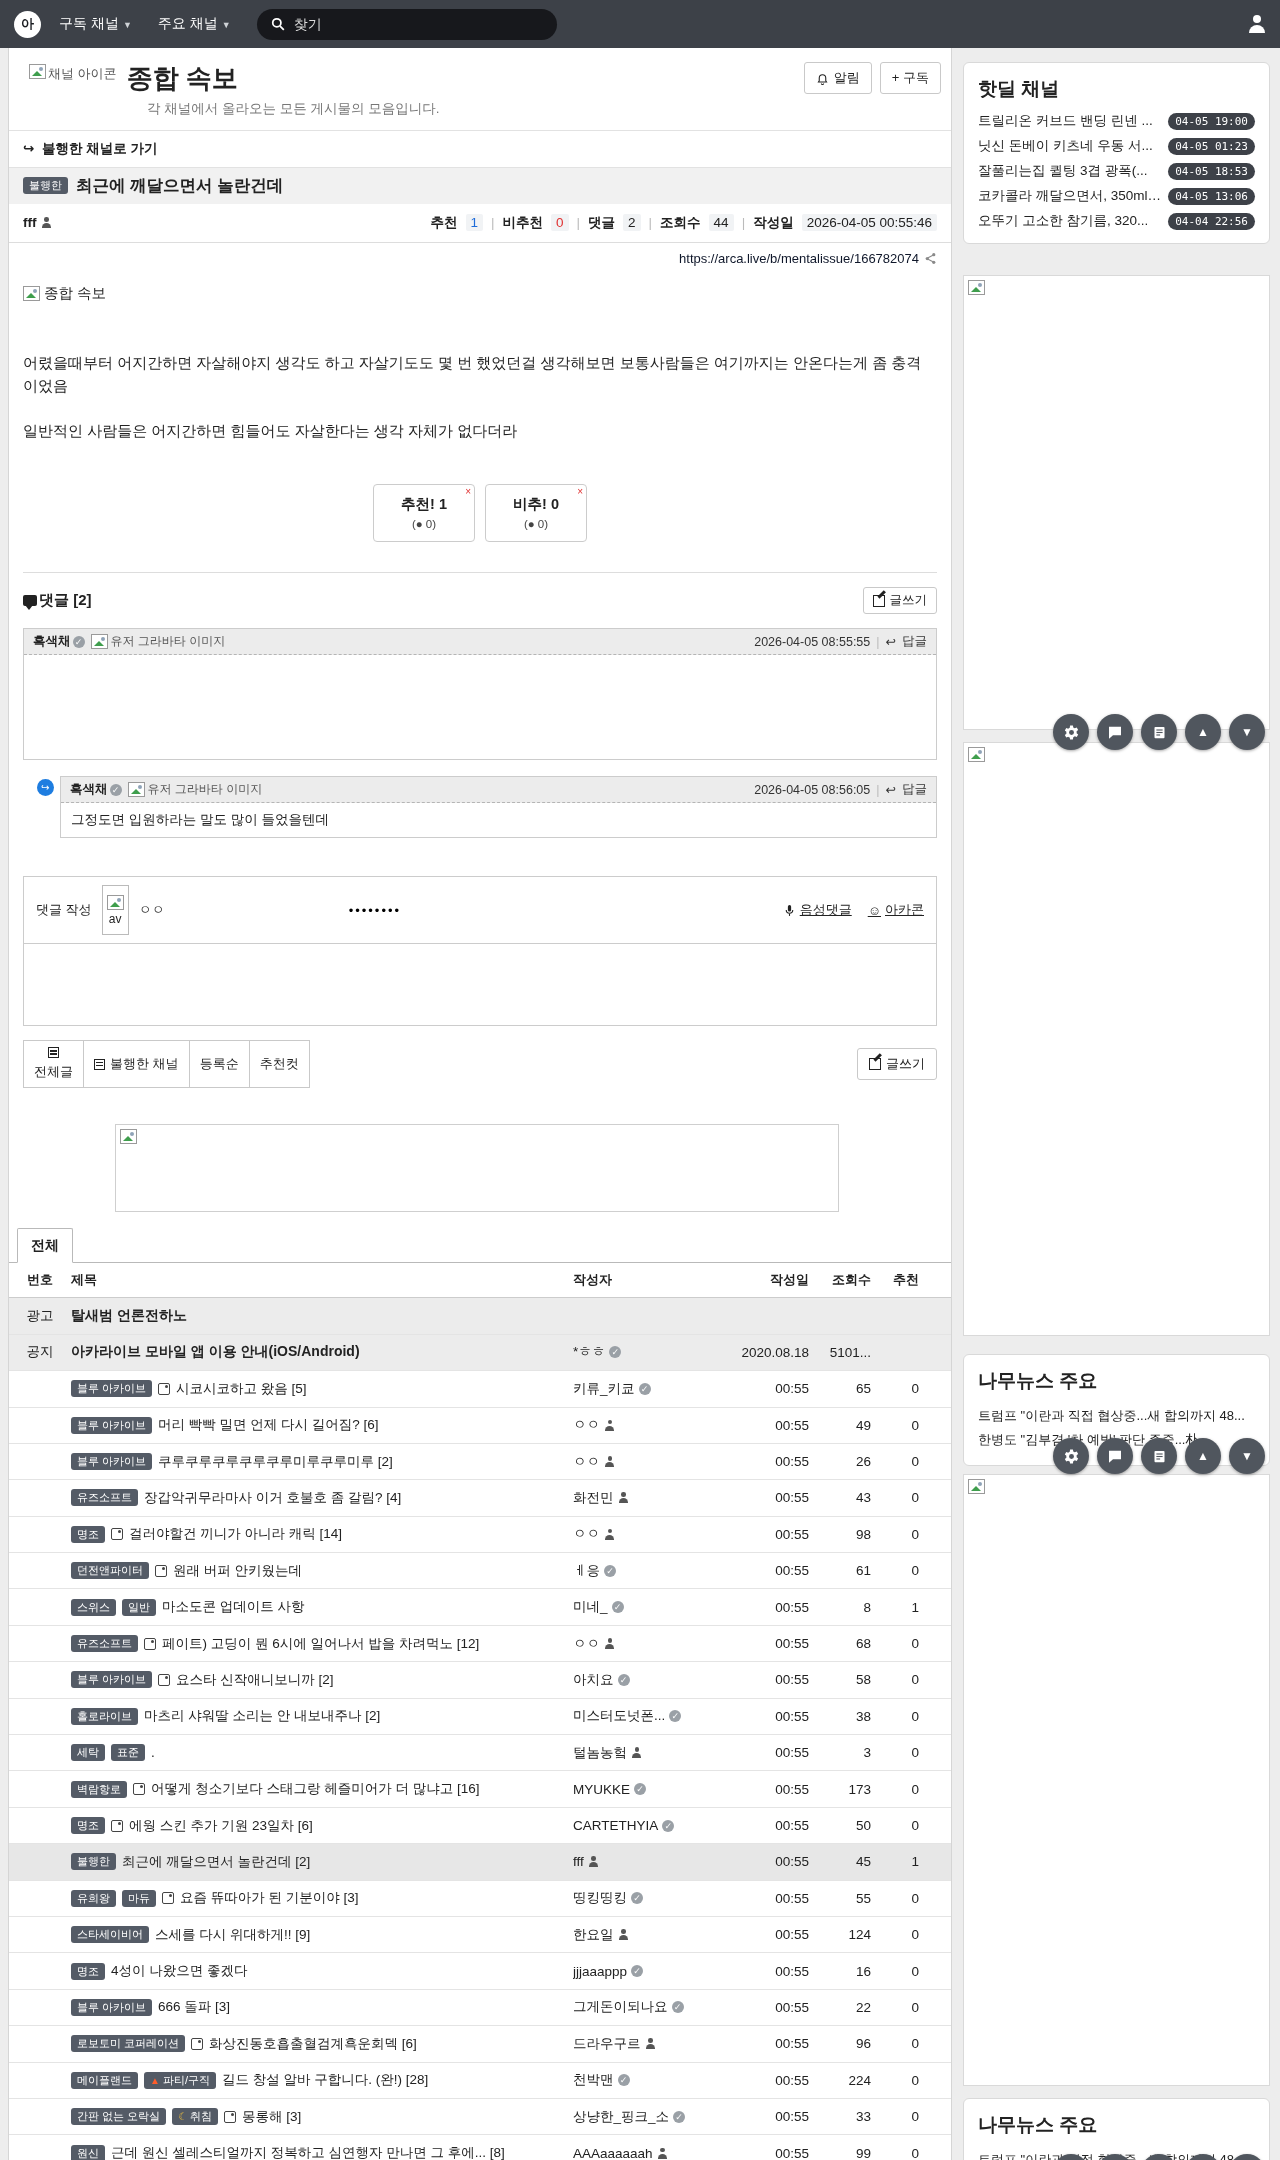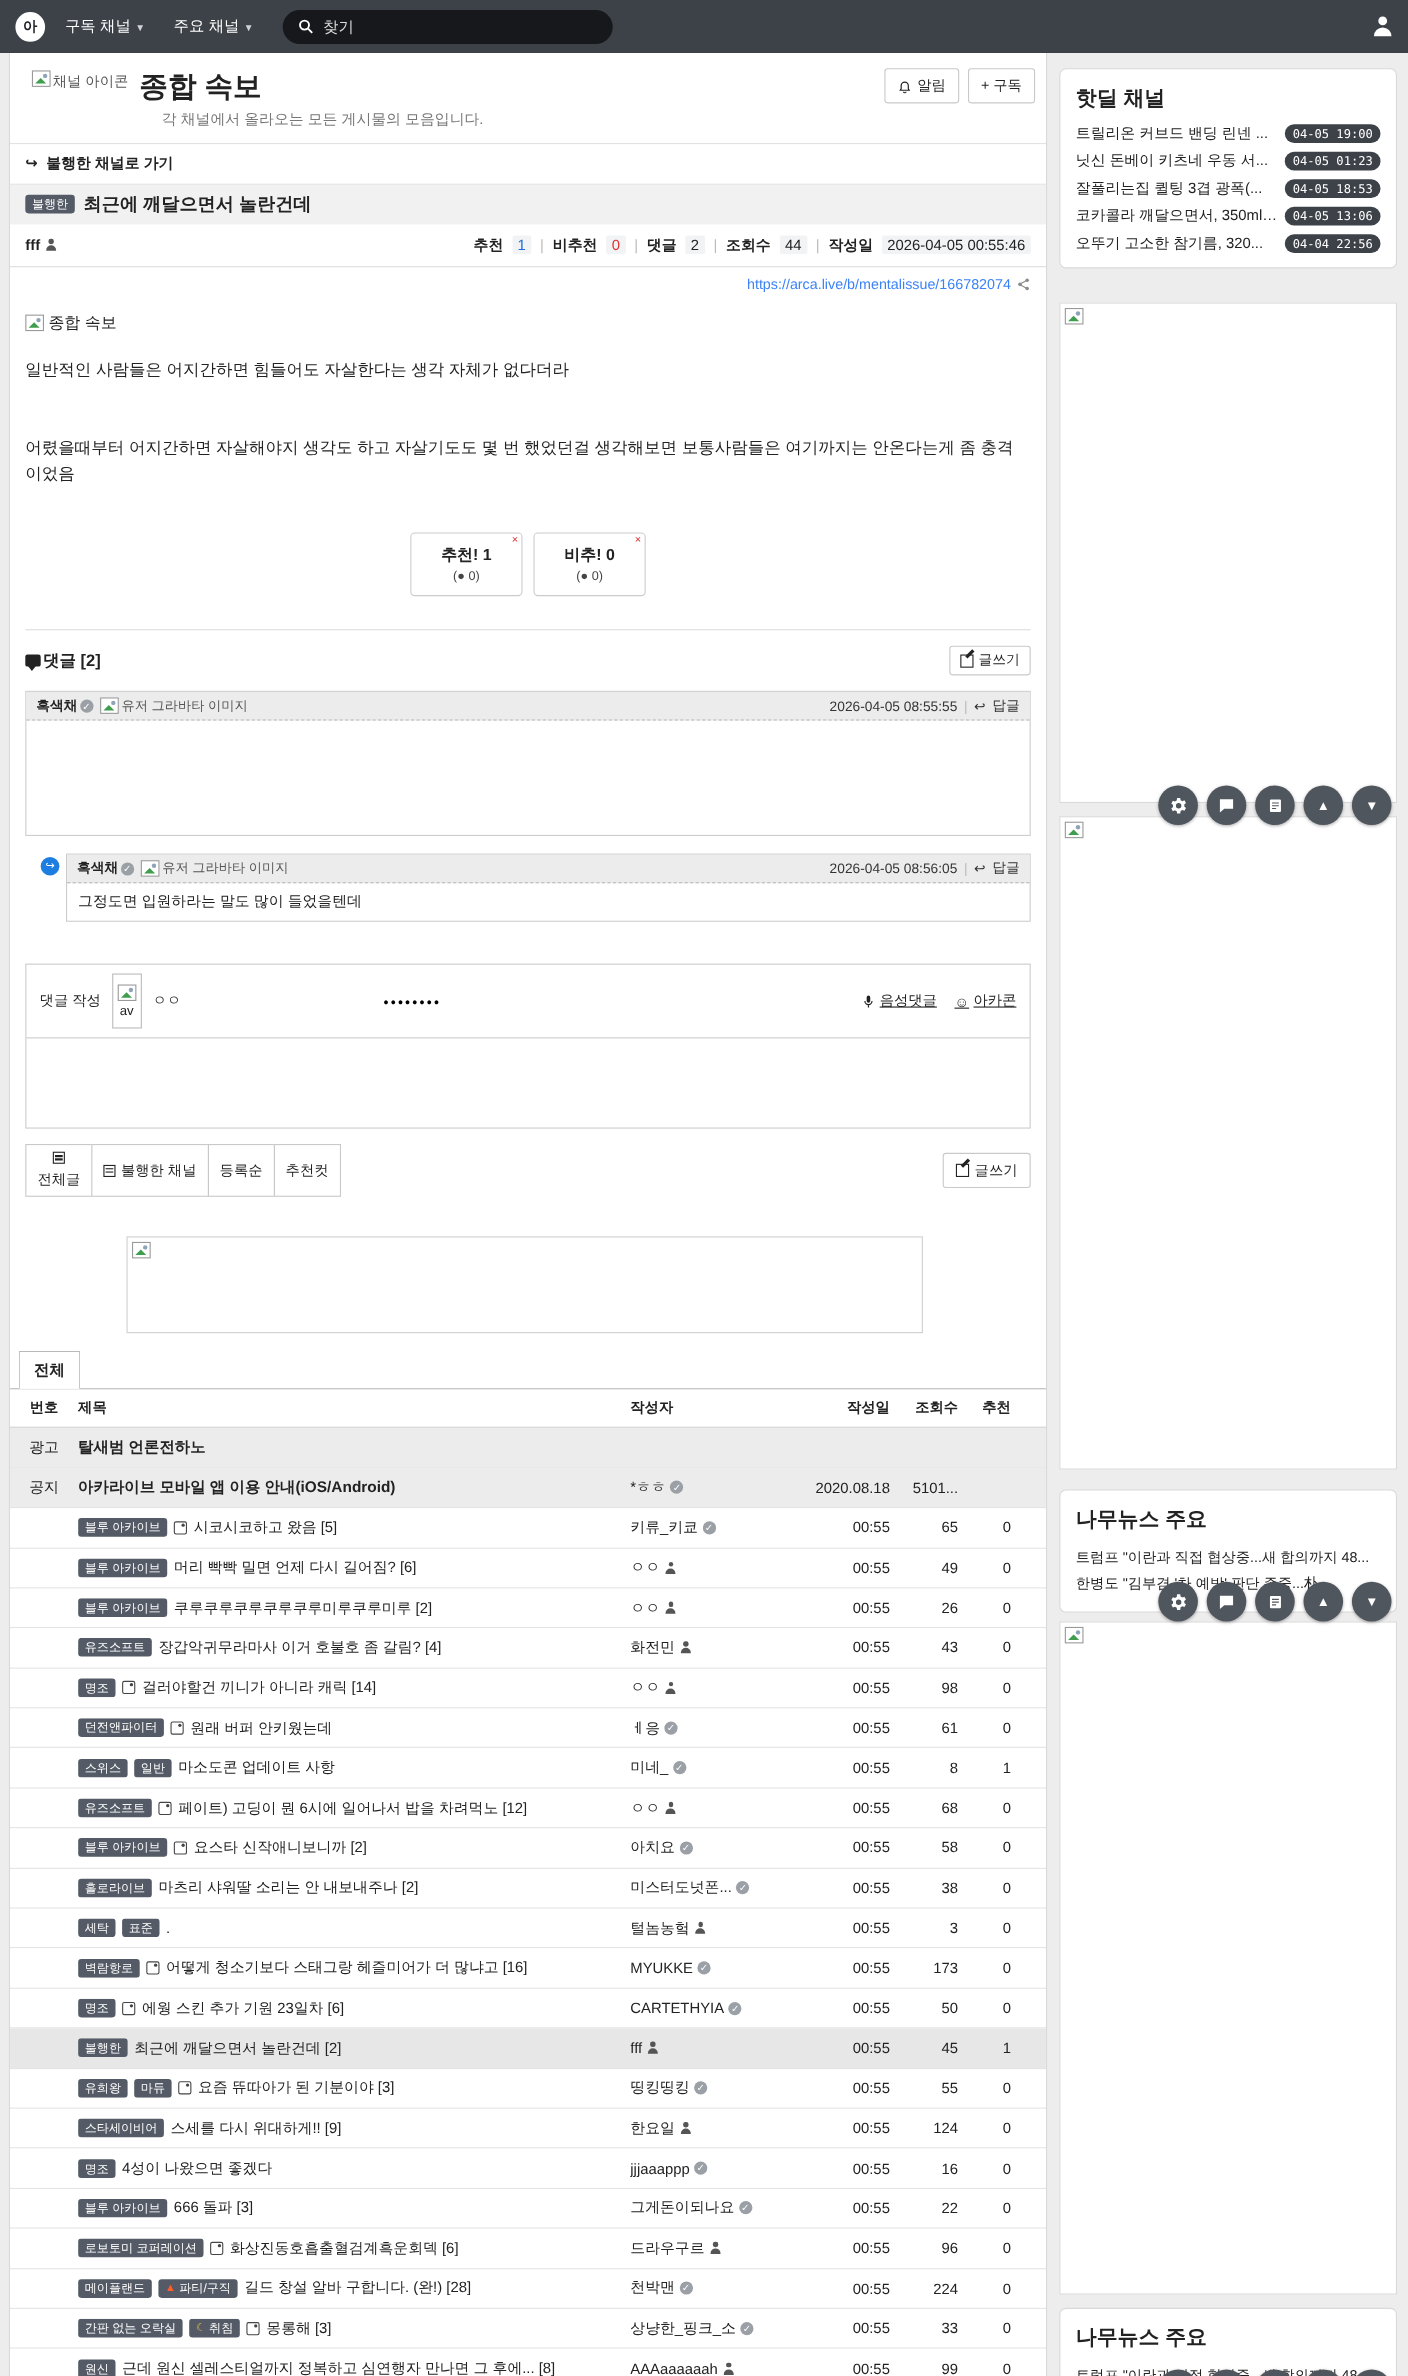--- a/index.html
+++ b/index.html
@@ -49,21 +49,21 @@
   .author-chip { display:flex; align-items:center; gap:4px; font-weight:bold; }
   .p-ico { display:inline-block; width:11px; height:11px; position:relative; }
   .p-ico::before { content:""; position:absolute; top:0; left:3.5px; width:4.5px; height:4.5px; border-radius:50%; background:#555; }
   .p-ico::after { content:""; position:absolute; bottom:0; left:1px; width:9px; height:5px; border-radius:5px 5px 0 0; background:#555; }
   .stats { margin-left:auto; display:flex; align-items:center; gap:8px; }
   .stats .lb { font-weight:bold; }
   .stats .val { background:#f1f3f5; padding:1px 5px; border-radius:2px; }
   .stats .blue { color:#1e6cd9; }
   .stats .red { color:#e03131; }
   .stats .sep { color:#bbb; }
-  .share-row { text-align:right; padding:8px 14px 0; font-size:13px; color:#3b82f6; display:flex; justify-content:flex-end; align-items:center; gap:5px; }
+  .share-row { text-align:right; padding:8px 14px 0; font-size:13px; color:#0f172a; display:flex; justify-content:flex-end; align-items:center; gap:5px; }
   .article { padding:0 14px; }
   .art-img { display:flex; align-items:center; gap:4px; margin-top:18px; font-size:14.5px; }
   .art-p { font-size:15px; margin-top:22px; line-height:1.55; max-width:900px; }
   .art-p2 { margin-top:48px; }
   .vote-area { display:flex; justify-content:center; gap:10px; margin:42px 0 30px; }
   .vote-btn { width:102px; height:58px; border:1px solid #ccc; border-radius:4px; background:#fff; position:relative; text-align:center; padding-top:10px; cursor:pointer; }
   .vote-btn .vl { font-size:14.5px; font-weight:bold; }
   .vote-btn .vs { font-size:11.5px; color:#444; margin-top:4px; }
   .vote-btn .vx { position:absolute; top:1px; right:3px; color:#e03131; font-size:10px; }
   .art-end { border-bottom:1px solid #ddd; margin-top:28px; }
@@ -239,22 +239,22 @@
           <circle cx="18" cy="19" r="3"></circle>
           <path d="M7.5 10.5l9-4.5M7.5 13.5l9 4.5" stroke="#8a8a8a" stroke-width="2"></path>
         </svg>
   </div>
 
   <div class="article">
     <div class="art-img">
       <span class="broken"></span>
       <span>종합 속보</span>
     </div>
+    <p class="art-p art-p2">어렸을때부터 어지간하면 자살해야지 생각도 하고 자살기도도 몇 번 했었던걸 생각해보면 보통사람들은 여기까지는 안온다는게 좀 충격이었음</p>
     <p class="art-p">일반적인 사람들은 어지간하면 힘들어도 자살한다는 생각 자체가 없다더라</p>
-    <p class="art-p art-p2">어렸을때부터 어지간하면 자살해야지 생각도 하고 자살기도도 몇 번 했었던걸 생각해보면 보통사람들은 여기까지는 안온다는게 좀 충격이었음</p>
 
     <div class="vote-area">
       <div class="vote-btn">
         <span class="vx">×</span>
         <div class="vl">추천! 1</div>
         <div class="vs">(● 0)</div>
       </div>
       <div class="vote-btn">
         <span class="vx">×</span>
         <div class="vl">비추! 0</div>

